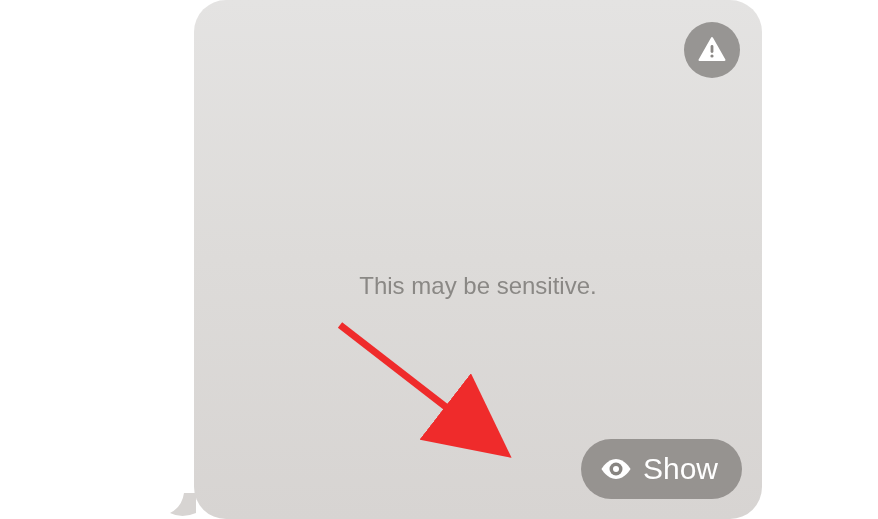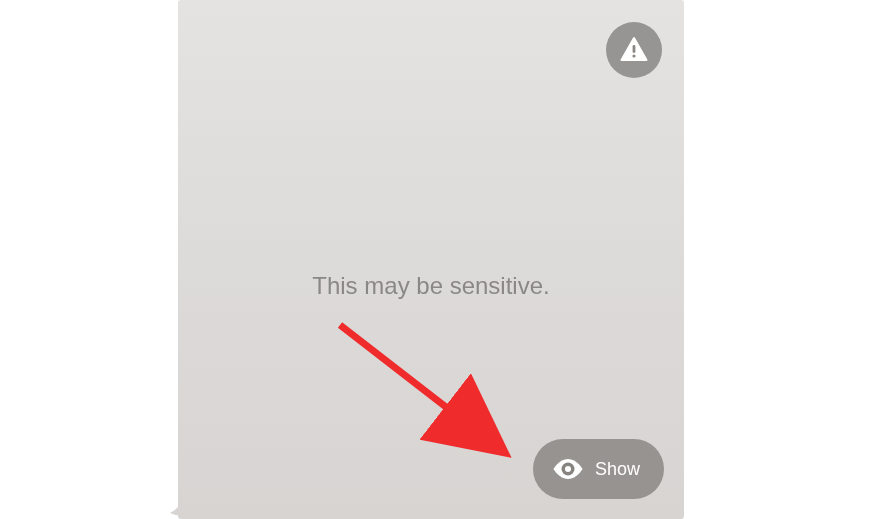--- a/index.html
+++ b/index.html
@@ -10,26 +10,26 @@
     body {
       width: 878px;
       height: 519px;
       background: #ffffff;
       font-family: -apple-system, BlinkMacSystemFont, "Segoe UI", Helvetica, Arial, sans-serif;
       position: relative;
       overflow: hidden;
     }
     .message-bubble {
       position: absolute;
-      left: 178px;
+      left: 194px;
       top: 0px;
-      width: 506px;
+      width: 568px;
       height: 519px;
       background: linear-gradient(180deg, #e4e3e2 0%, #dddbd9 50%, #d7d4d2 100%);
-      border-radius: 3px;
+      border-radius: 32px;
     }
     .warning-badge {
       position: absolute;
       top: 22px;
       right: 22px;
       width: 56px;
       height: 56px;
       background: rgba(138, 135, 133, 0.85);
       border-radius: 50%;
       display: flex;
@@ -66,21 +66,21 @@
     }
     .eye-icon {
       width: 34px;
       height: 34px;
       display: flex;
       align-items: center;
       justify-content: center;
     }
     .show-label {
       color: #ffffff;
-      font-size: 18px;
+      font-size: 30px;
       font-weight: 400;
     }
     .bubble-tail {
       position: absolute;
       left: 168px;
       bottom: 0px;
       width: 28px;
       height: 26px;
     }
     .annotation-arrow {

